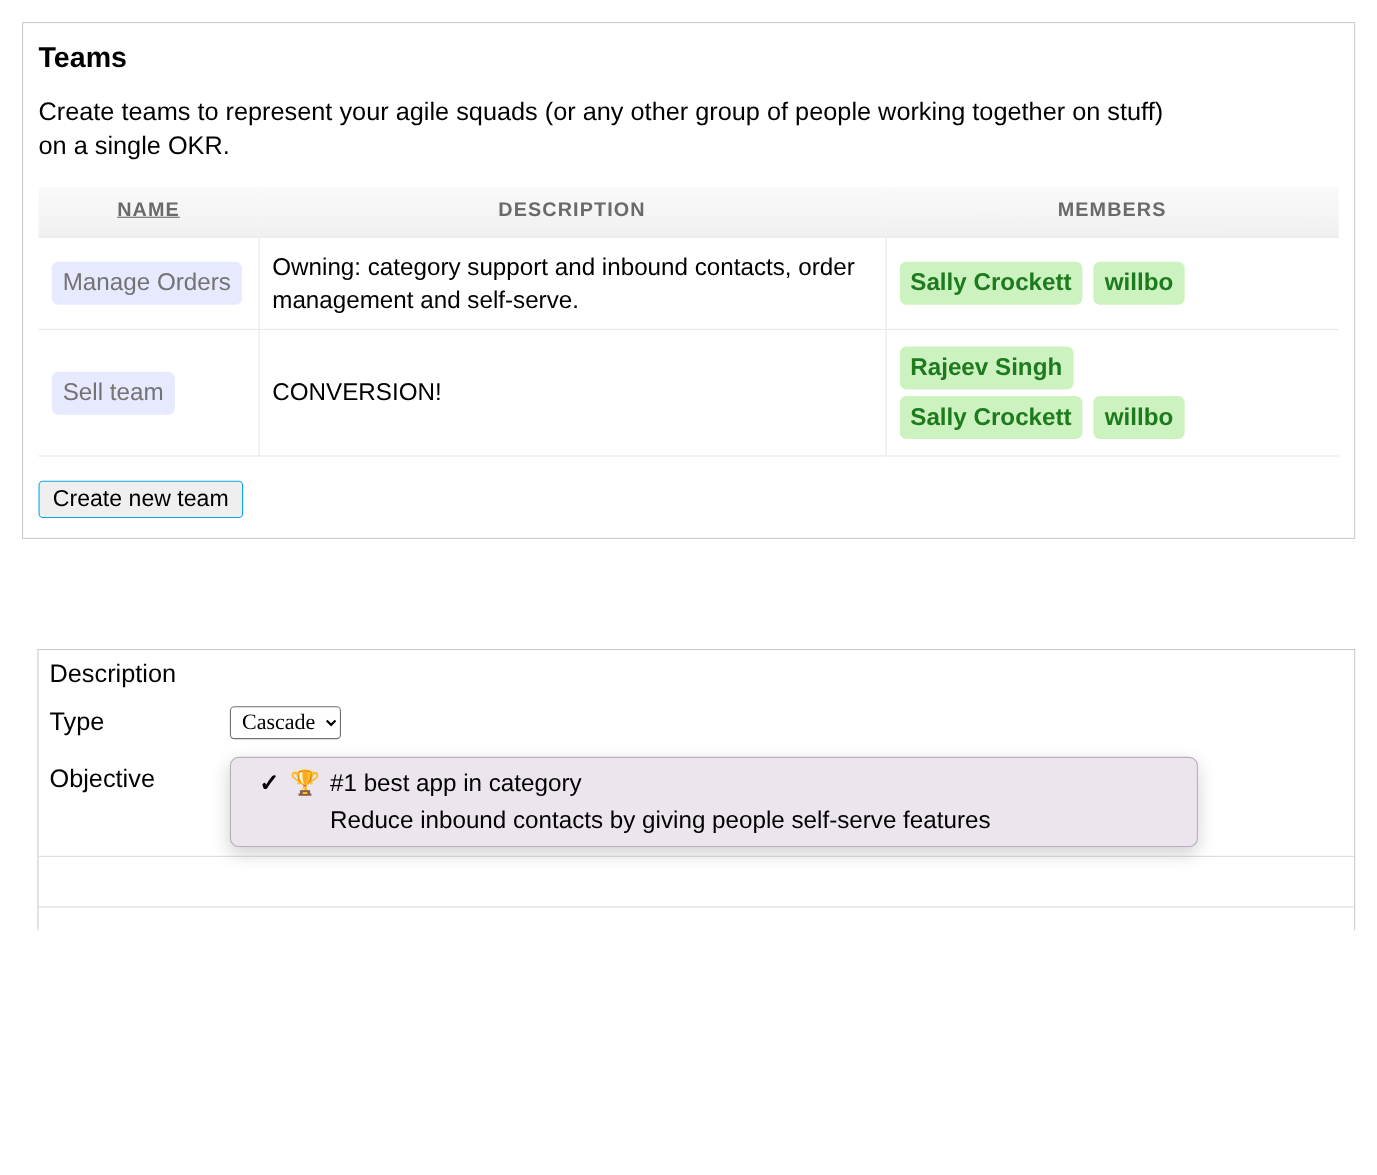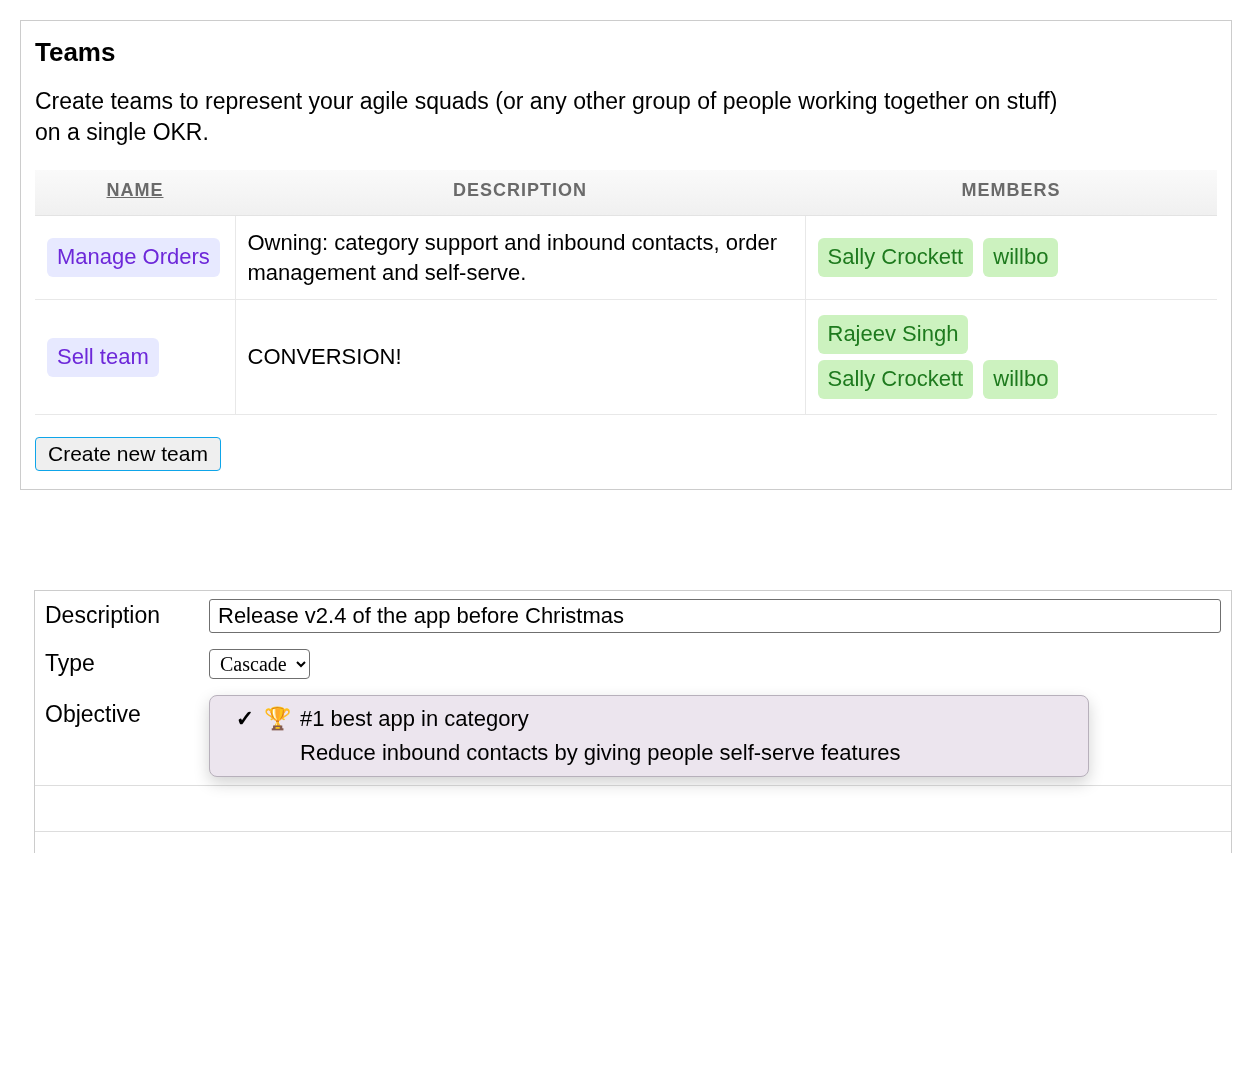--- a/index.html
+++ b/index.html
@@ -68,37 +68,38 @@
     border-bottom: 1px solid #e8e8e8;
     font-size: 22px;
     line-height: 1.35;
   }
   table.teams tbody td.td-name { border-right: 1px solid #e8e8e8; }
   table.teams tbody td.td-memb { border-left: 1px solid #e8e8e8; }
 
   .team-link {
     display: inline-block;
     background: #e7e9ff;
-    color: #6d28d9;
+    color: #737373;
     border-radius: 6px;
     padding: 4px 10px 5px 10px;
     font-size: 22px;
     text-decoration: none;
     cursor: pointer;
   }
 
   .member-chip {
     display: inline-block;
     background: #ccf2bf;
     color: #1e7a1e;
     border-radius: 6px;
     padding: 4px 10px 5px 10px;
     font-size: 22px;
     margin: 3px 4px 3px 0;
     white-space: nowrap;
+    font-weight: bold;
   }
 
   .create-btn {
     margin-top: 22px;
     font-size: 21px;
     padding: 4px 12px;
     background: #efefef;
     border: 1px solid #0ea5e9;
     border-radius: 4px;
     cursor: pointer;
@@ -233,21 +234,20 @@
     </tbody>
   </table>
 
   <button class="create-btn">Create new team</button>
 </div>
 
 <div class="form-panel">
 
   <div class="form-row">
     <div class="form-label">Description</div>
-    <input class="form-input" type="text" value="Release v2.4 of the app before Christmas" style="">
   </div>
 
   <div class="form-row">
     <div class="form-label">Type</div>
     <select class="form-select">
       <option>Cascade</option>
     </select>
   </div>
 
   <div class="form-row" style="align-items:flex-start;justify-content:center;">

